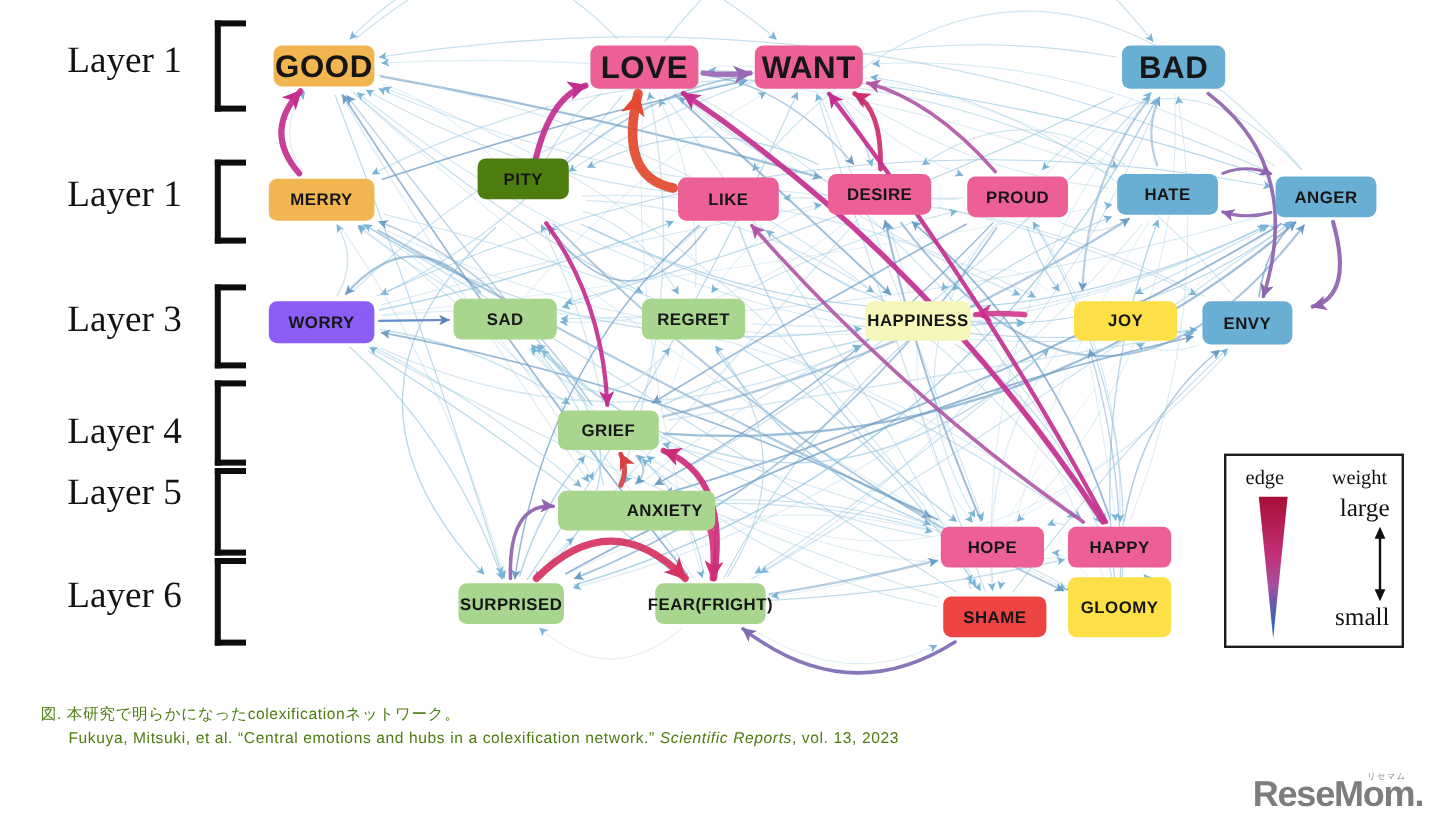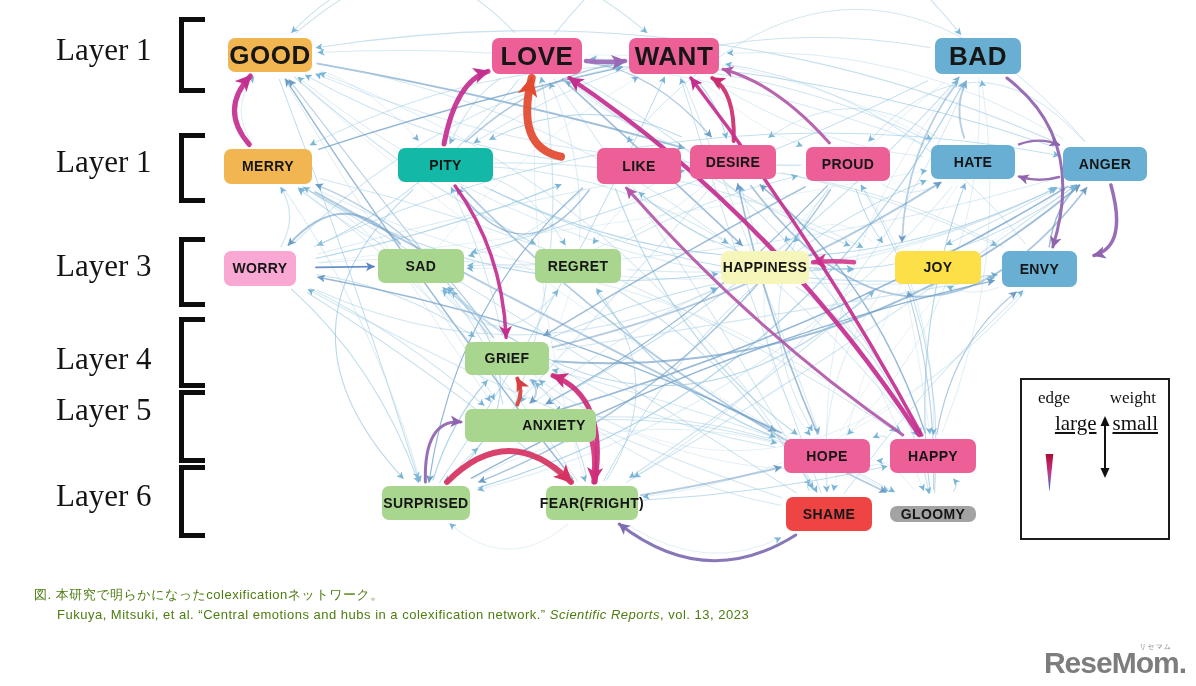--- a/index.html
+++ b/index.html
@@ -13,21 +13,21 @@
   .node.big{font-size:26px;letter-spacing:.5px;}
   .layer-label{position:absolute;left:56px;width:120px;font-family:"Liberation Serif",serif;
                font-size:31px;color:#141414;white-space:nowrap;}
   .bracket{position:absolute;left:179px;width:21px;border-left:5px solid #0d0d0d;
            border-top:5px solid #0d0d0d;border-bottom:5px solid #0d0d0d;}
   
   .legend{position:absolute;left:1020px;top:378px;width:146px;height:158px;background:#fff;
           border:2.5px solid #1c1c1c;z-index:6;font-family:"Liberation Serif",serif;color:#111;}
   .legend-title{display:flex;justify-content:space-between;padding:8px 12px 0 16px;font-size:17px;}
   .legend-body{display:flex;padding:4px 10px 0 22px;}
-  .legend-scale{margin-left:auto;display:flex;flex-direction:row;align-items:flex-start;font-size:21px;line-height:1.1;text-decoration:underline;}
+  .legend-scale{margin-left:auto;display:flex;flex-direction:column;align-items:flex-end;font-size:21px;line-height:1.1;}
   .legend-scale svg{margin:4px 0 2px 0;}
   
   .caption{position:absolute;left:34px;top:585px;font-size:13px;color:#4d7c0f;letter-spacing:.5px;line-height:1.55;}
   .caption .cite{display:block;padding-left:23px;}
   .caption i{font-style:italic;}
   
   .resemom{position:absolute;right:10px;bottom:6px;color:#7d7d7d;z-index:7;}
   .resemom .wordmark{font-weight:800;font-size:30px;letter-spacing:-1px;font-family:"Liberation Sans",sans-serif;}
   .resemom .ruby{position:absolute;right:14px;top:-4px;font-size:7px;letter-spacing:1px;color:#8a8a8a;}
 </style>
@@ -311,40 +311,40 @@
       <div class="bracket" style="top: 390px; height: 63px;"></div>
       <div class="layer-label" style="top: 478px;">Layer 6</div>
       <div class="bracket" style="top: 465px; height: 63px;"></div>
     </div>
   <div id="nodes-layer">
       <div class="node big" style="left: 228px; top: 38px; width: 84px; height: 34px; background: rgb(241, 181, 81);">GOOD</div>
       <div class="node big" style="left: 492px; top: 38px; width: 90px; height: 36px; background: rgb(236, 95, 151);">LOVE</div>
       <div class="node big" style="left: 629px; top: 38px; width: 90px; height: 36px; background: rgb(236, 95, 151);">WANT</div>
       <div class="node big" style="left: 935px; top: 38px; width: 86px; height: 36px; background: rgb(104, 175, 211);">BAD</div>
       <div class="node" style="left: 224px; top: 148.5px; width: 88px; height: 35px; background: rgb(241, 181, 81);">MERRY</div>
-      <div class="node" style="left: 398px; top: 148px; width: 95px; height: 34px; background: #14b8a6;">PITY</div>
-      <div class="node" style="left: 565px; top: 148px; width: 84px; height: 36px; background: rgb(236, 95, 151); margin-left: 32px;">LIKE</div>
+      <div class="node" style="left: 398px; top: 132px; width: 76px; height: 34px; background: #4d7c0f;">PITY</div>
+      <div class="node" style="left: 565px; top: 148px; width: 84px; height: 36px; background: rgb(236, 95, 151);">LIKE</div>
       <div class="node" style="left: 690px; top: 145px; width: 86px; height: 34px; background: rgb(236, 95, 151);">DESIRE</div>
       <div class="node" style="left: 806px; top: 147px; width: 84px; height: 34px; background: rgb(236, 95, 151);">PROUD</div>
       <div class="node" style="left: 931px; top: 145px; width: 84px; height: 34px; background: rgb(104, 175, 211);">HATE</div>
       <div class="node" style="left: 1063px; top: 147px; width: 84px; height: 34px; background: rgb(104, 175, 211);">ANGER</div>
-      <div class="node" style="left: 224px; top: 250.5px; width: 72px; height: 35px; background: #f9a8d4;">WORRY</div>
+      <div class="node" style="left: 224px; top: 250.5px; width: 88px; height: 35px; background: #8b5cf6;">WORRY</div>
       <div class="node" style="left: 378px; top: 249px; width: 86px; height: 34px; background: rgb(169, 214, 142);">SAD</div>
       <div class="node" style="left: 535px; top: 249px; width: 86px; height: 34px; background: rgb(169, 214, 142);">REGRET</div>
       <div class="node" style="left: 721px; top: 250.5px; width: 88px; height: 33px; background: rgb(246, 246, 187);">HAPPINESS</div>
       <div class="node" style="left: 858px; top: 250.5px; width: 86px; height: 33px; background: #fde047; margin-left: 37px;">JOY</div>
       <div class="node" style="left: 1002px; top: 251px; width: 75px; height: 36px; background: rgb(104, 175, 211);">ENVY</div>
       <div class="node" style="left: 465px; top: 341.5px; width: 84px; height: 33px; background: rgb(169, 214, 142);">GRIEF</div>
       <div class="node" style="left: 465px; top: 408.5px; width: 84px; height: 33px; background: rgb(169, 214, 142); padding-left: 47px;">ANXIETY</div>
       <div class="node" style="left: 784px; top: 439px; width: 86px; height: 34px; background: rgb(236, 95, 151);">HOPE</div>
       <div class="node" style="left: 890px; top: 439px; width: 86px; height: 34px; background: rgb(236, 95, 151);">HAPPY</div>
       <div class="node" style="left: 382px; top: 486px; width: 88px; height: 34px; background: rgb(169, 214, 142);">SURPRISED</div>
       <div class="node" style="left: 546px; top: 486px; width: 92px; height: 34px; background: rgb(169, 214, 142);">FEAR(FRIGHT)</div>
       <div class="node" style="left: 786px; top: 497px; width: 86px; height: 34px; background: #ef4444;">SHAME</div>
-      <div class="node" style="left: 890px; top: 506px; width: 86px; height: 16px; background: #a3a3a3;">GLOOMY</div>
+      <div class="node" style="left: 890px; top: 481px; width: 86px; height: 50px; background: #fde047;">GLOOMY</div>
     </div>
 
   <div class="legend">
     <div class="legend-title">
       <span>edge</span>
       <span>weight</span>
     </div>
     <div class="legend-body">
       <svg width="34" height="122" viewBox="0 0 34 122">
         <defs>

